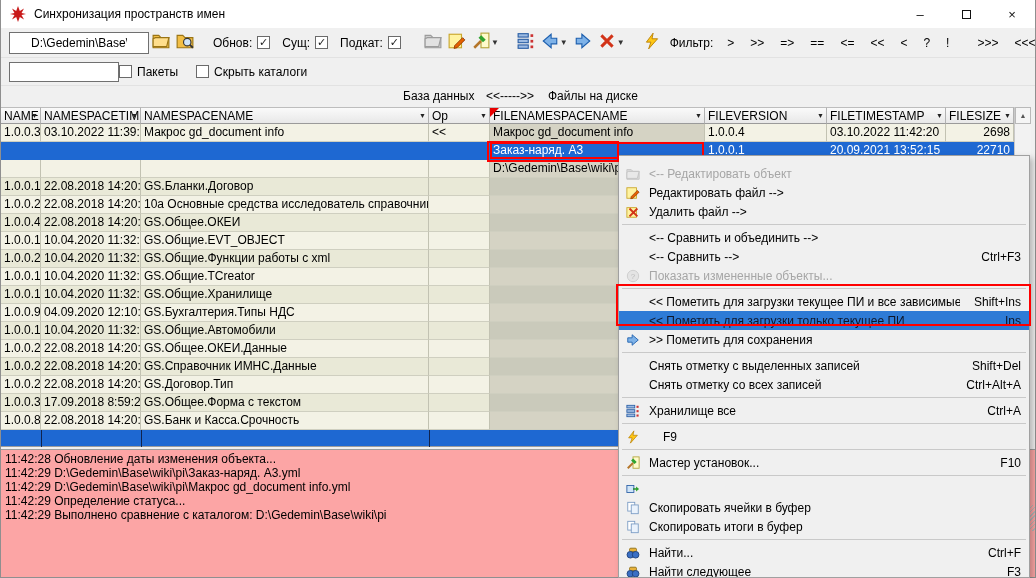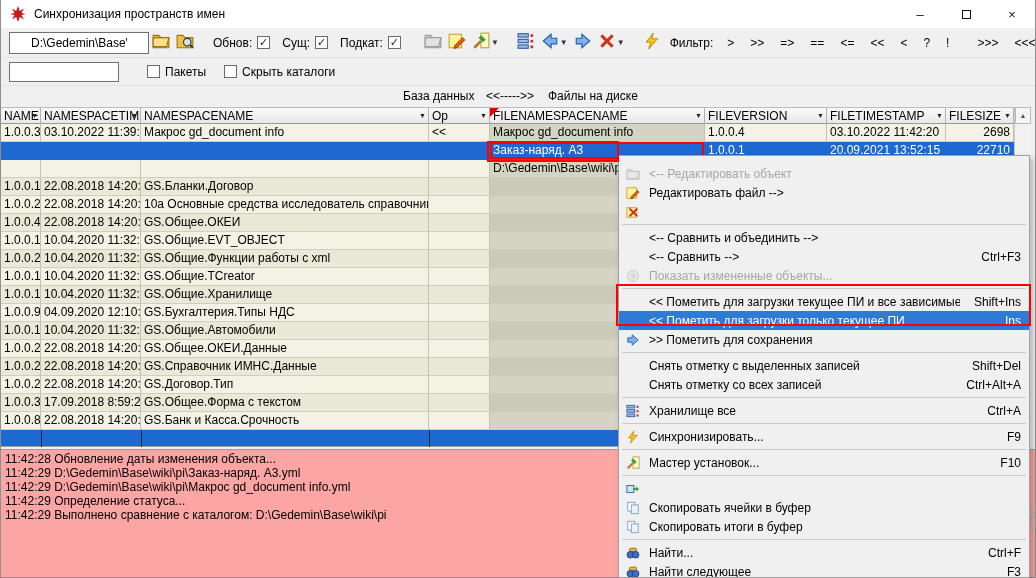--- a/index.html
+++ b/index.html
@@ -62,21 +62,21 @@
         background:repeating-linear-gradient(135deg,#B5B5B5 0 1px,transparent 1px 3px)}
   
   .cmenu{position:absolute;left:618px;top:155px;width:412px;height:423px;background:#F0F0F0;
          border:1px solid #A0A0A0;box-shadow:3px 3px 6px rgba(0,0,0,.25);padding-top:8px;overflow:hidden;z-index:20}
   .mitem{display:flex;align-items:center;height:19px;padding:0 8px 0 4px;white-space:nowrap}
   .mico{width:20px;min-width:20px;text-align:center;margin-right:6px;display:flex;align-items:center;justify-content:center}
   .mico svg{width:14px;height:14px}
   .mlabel{flex:1;overflow:hidden}
   .mshort{margin-left:14px}
   .msep{height:1px;background:#C9C9C9;margin:3px 3px}
-  .mitem.hl{background:#2E7BD6;color:#ffffff}
+  .mitem.hl{background:#2E7BD6;color:#0f172a}
   .mitem.disabled{color:#A6A6A6}
   .mitem.disabled .mico{filter:grayscale(1);opacity:.55}
   
   .redbox{position:absolute;border:2px solid #FF0000;background:transparent;pointer-events:none;z-index:50}
 </style>
 </head>
 <body>
 
 <div class="titlebar">
   <span class="appicon">
@@ -203,21 +203,21 @@
     </span>
   <span class="tsep"></span>
   <span style="display:flex;align-items:center">
       <span class="fbtn">&gt;&gt;&gt;</span>
       <span class="fbtn">&lt;&lt;&lt;</span>
     </span>
 </div>
 
 <div class="toolbar2">
   <input class="tinput" style="width: 110px; height: 20px;" value="">
-  <span class="cbgroup" style="margin-left:28px">
+  <span class="cbgroup" style="margin-left:0">
     <span class="cb"></span>
     <span style="margin-left:5px">Пакеты</span>
   </span>
   <span class="cbgroup" style="margin-left:10px">
     <span class="cb"></span>
     <span style="margin-left:5px">Скрыть каталоги</span>
   </span>
 </div>
 
 <div class="band">
@@ -450,20 +450,21 @@
       <span class="mlabel">Редактировать файл --&gt;</span>
       <span class="mshort"></span>
     </div>
     <div class="mitem">
       <span class="mico">
         <svg viewBox="0 0 16 16">
           <rect x="1" y="3" width="11" height="11" fill="#FFF3A0" stroke="#C9A62A"></rect>
           <path d="M4 4l9 9M13 4l-9 9" stroke="#D23318" stroke-width="2.2"></path>
         </svg>
       </span>
+      <span class="mlabel">Удалить файл --&gt;</span>
       <span class="mshort"></span>
     </div>
     <div class="msep"></div>
     <div class="mitem">
       <span class="mico"></span>
       <span class="mlabel">&lt;-- Сравнить и объединить --&gt;</span>
       <span class="mshort"></span>
     </div>
     <div class="mitem">
       <span class="mico"></span>
@@ -526,21 +527,20 @@
       <span class="mlabel">Хранилище все</span>
       <span class="mshort">Ctrl+A</span>
     </div>
     <div class="msep"></div>
     <div class="mitem">
       <span class="mico">
         <svg viewBox="0 0 16 16">
           <path d="M9 1L3 9h4l-2 6 8-9H8z" fill="#FFC715" stroke="#B87E00" stroke-width=".8"></path>
         </svg>
       </span>
-      <span class="mlabel">Синхронизировать...</span>
       <span class="mshort">F9</span>
     </div>
     <div class="msep"></div>
     <div class="mitem">
       <span class="mico">
         <svg viewBox="0 0 16 16">
           <rect x="8" y="1" width="7" height="13" fill="#FFFBCB" stroke="#B5A53C"></rect>
           <path d="M2 14l6-6" stroke="#B5762A" stroke-width="2.2"></path>
           <path d="M7 4l4 4" stroke="#2FA32F" stroke-width="3.4"></path>
         </svg>

